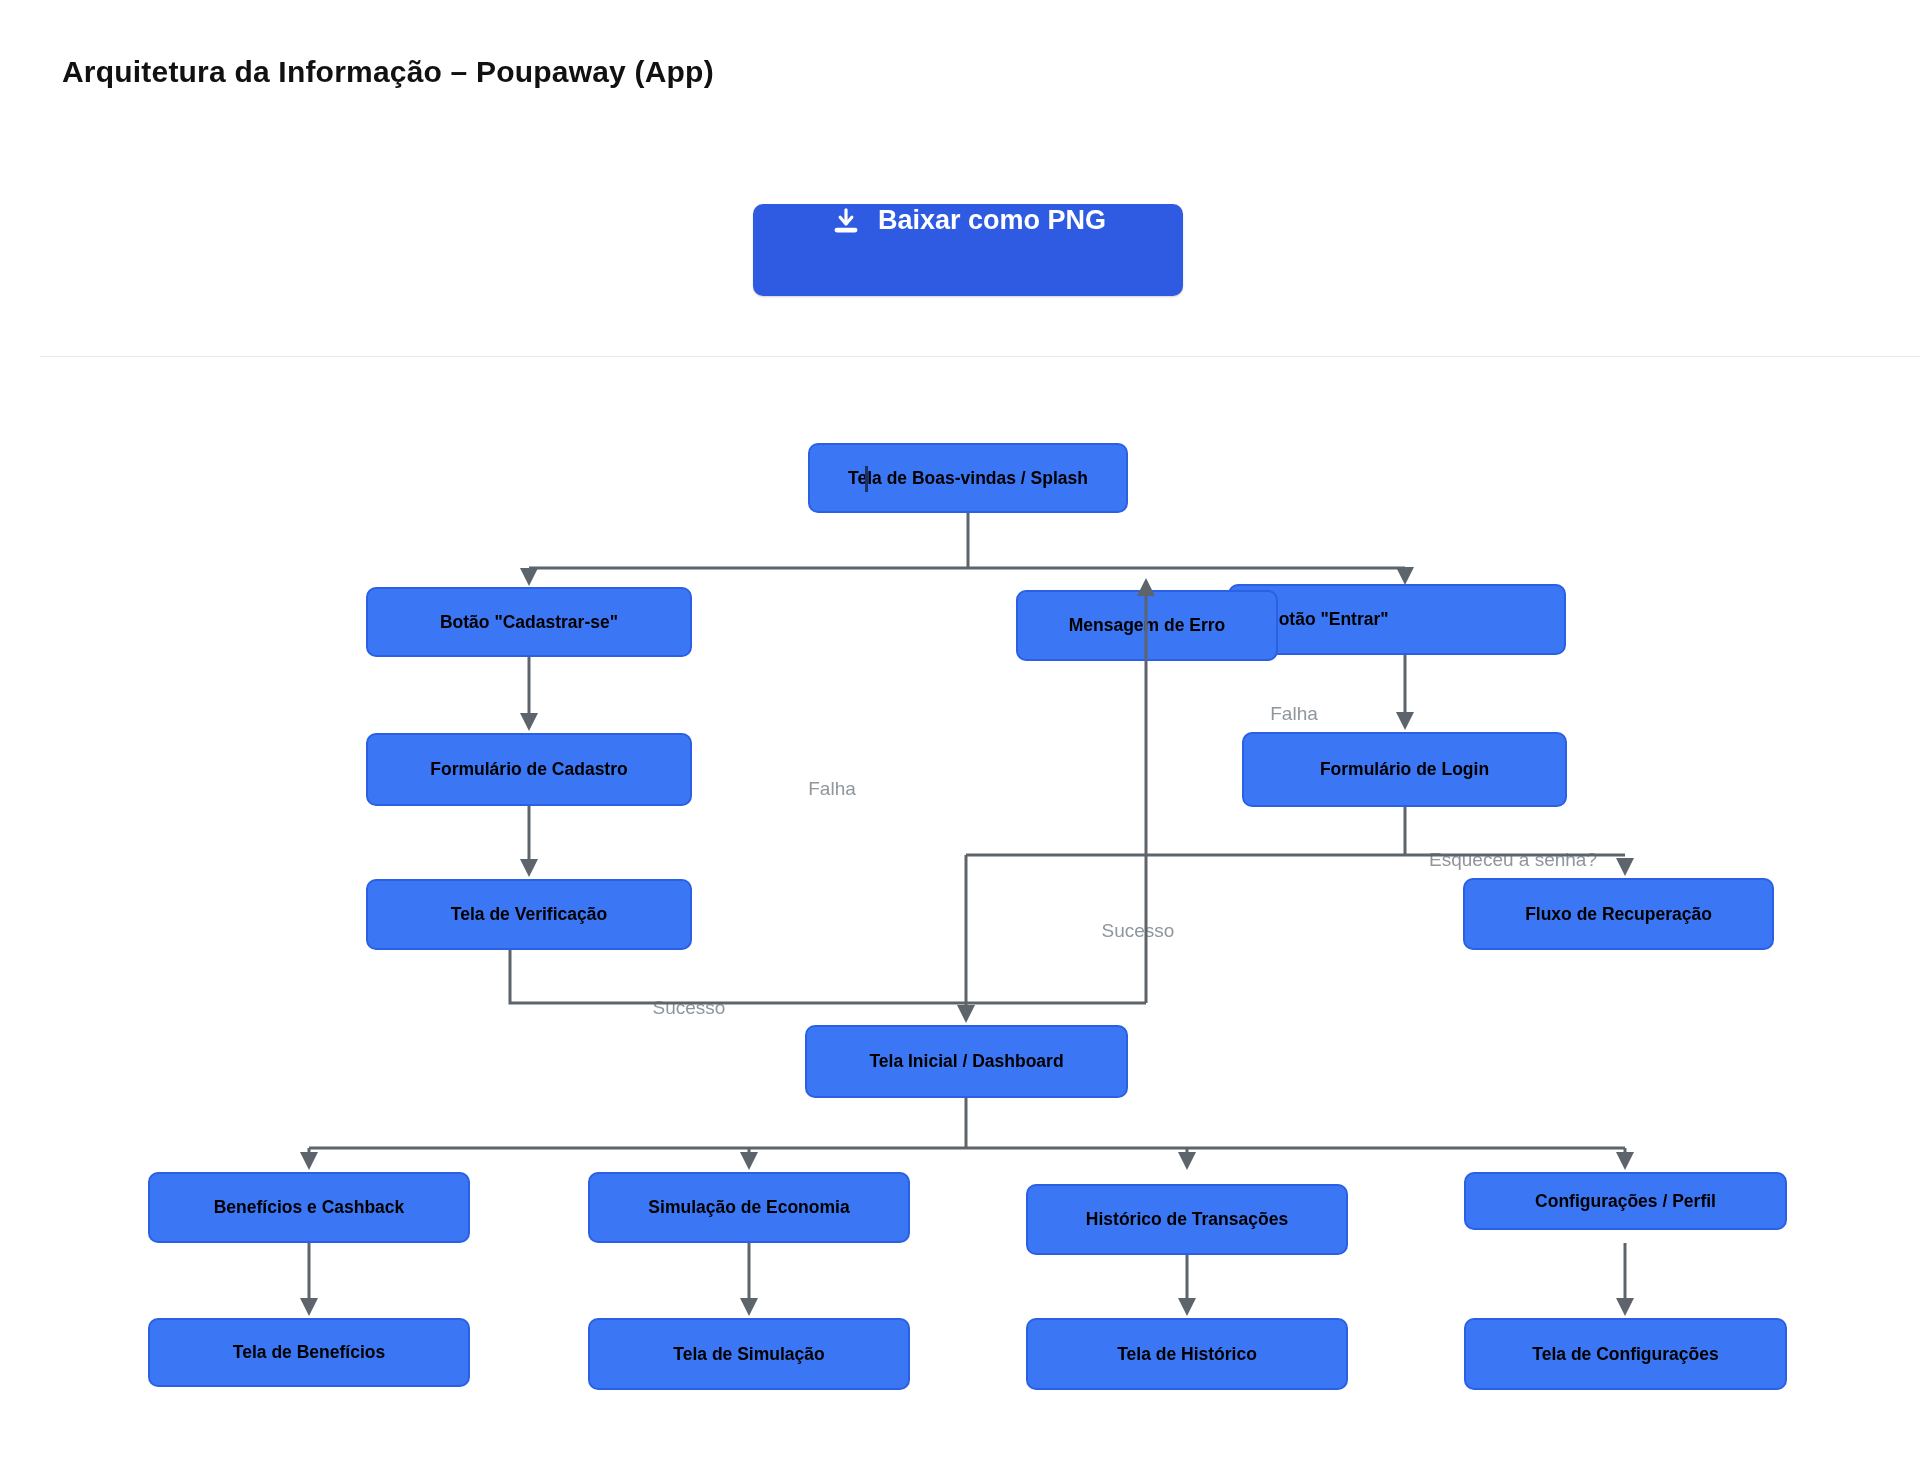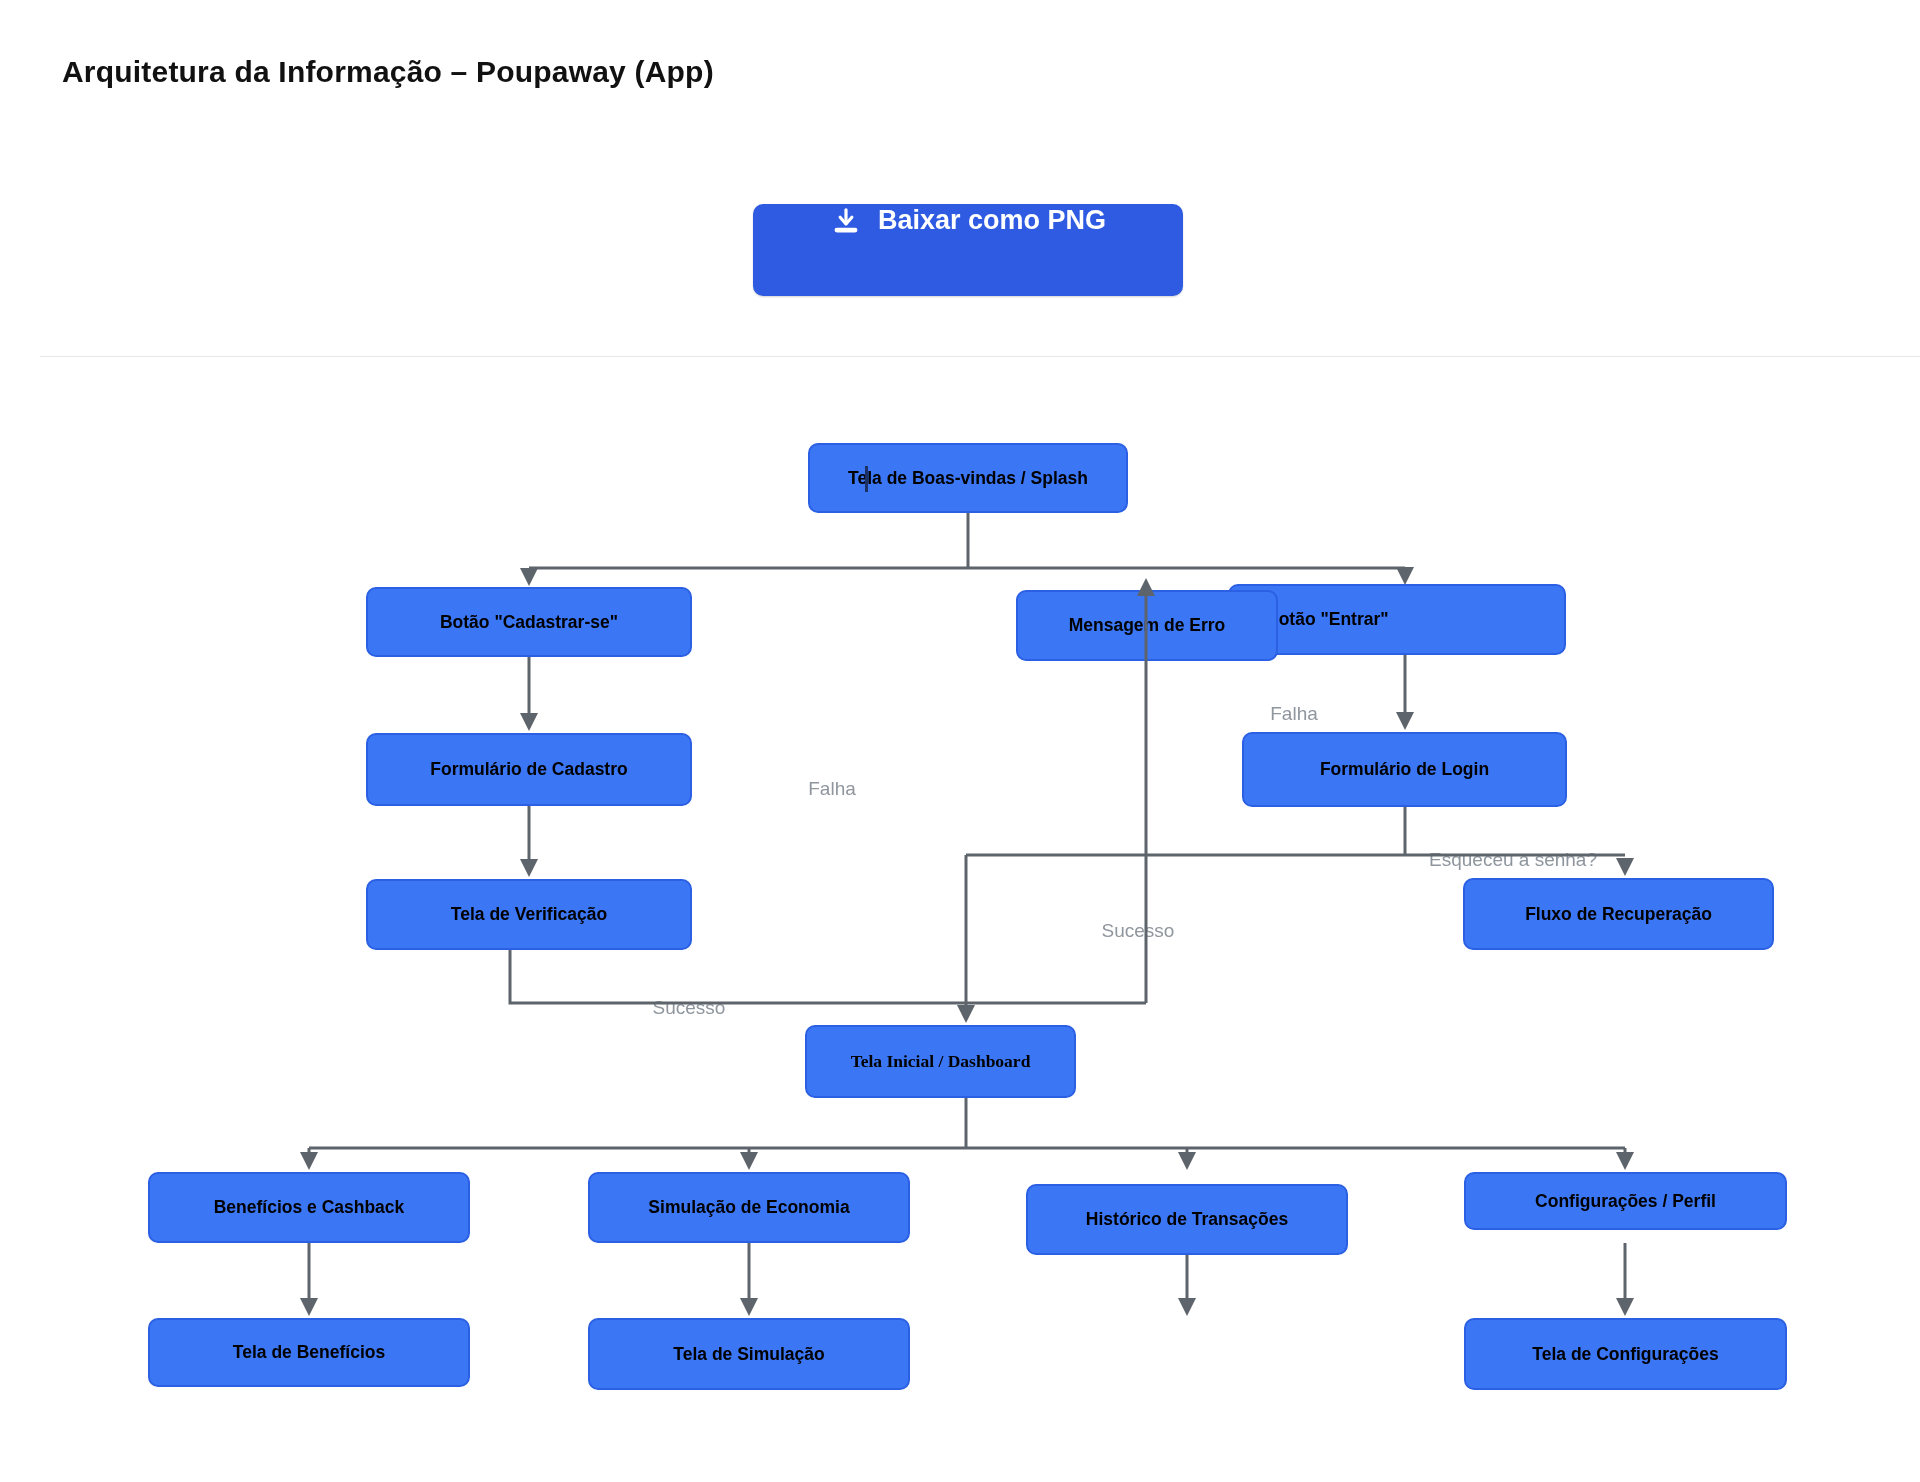--- a/index.html
+++ b/index.html
@@ -139,21 +139,21 @@
     </div>
 
     <div class="node" style="left:366px;top:879px;width:326px;height:71px;">
       <span>Tela de Verificação</span>
     </div>
 
     <div class="node" style="left:1463px;top:878px;width:311px;height:72px;">
       <span>Fluxo de Recuperação</span>
     </div>
 
-    <div class="node" style="left:805px;top:1025px;width:271px;height:73px;font-family:Liberation Serif, serif;">
+    <div class="node" style="left:805px;top:1025px;width:323px;height:73px;">
       <span>Tela Inicial / Dashboard</span>
     </div>
 
     <div class="node" style="left:148px;top:1172px;width:322px;height:71px;">
       <span>Benefícios e Cashback</span>
     </div>
     <div class="node" style="left:588px;top:1172px;width:322px;height:71px;">
       <span>Simulação de Economia</span>
     </div>
     <div class="node" style="left:1026px;top:1172px;width:322px;height:71px;margin-top:12px;">
@@ -162,20 +162,23 @@
     <div class="node" style="left:1464px;top:1172px;width:323px;height:58px;">
       <span>Configurações / Perfil</span>
     </div>
 
     <div class="node" style="left:148px;top:1318px;width:322px;height:69px;">
       <span>Tela de Benefícios</span>
     </div>
     <div class="node" style="left:588px;top:1318px;width:322px;height:72px;">
       <span>Tela de Simulação</span>
     </div>
+    <div class="node" style="left:1026px;top:1318px;width:322px;height:72px;">
+      <span>Tela de Histórico</span>
+    </div>
     <div class="node" style="left:1464px;top:1318px;width:323px;height:72px;">
       <span>Tela de Configurações</span>
     </div>
   </div>
 
   <div class="text-cursor"></div>
 
   <svg class="layer" id="edges-top">
     <path d="M1146 1003 V596" stroke="#5d646b" stroke-width="3" fill="none"></path>
     <polygon points="1137,596 1155,596 1146,578" fill="#5d646b"></polygon>

